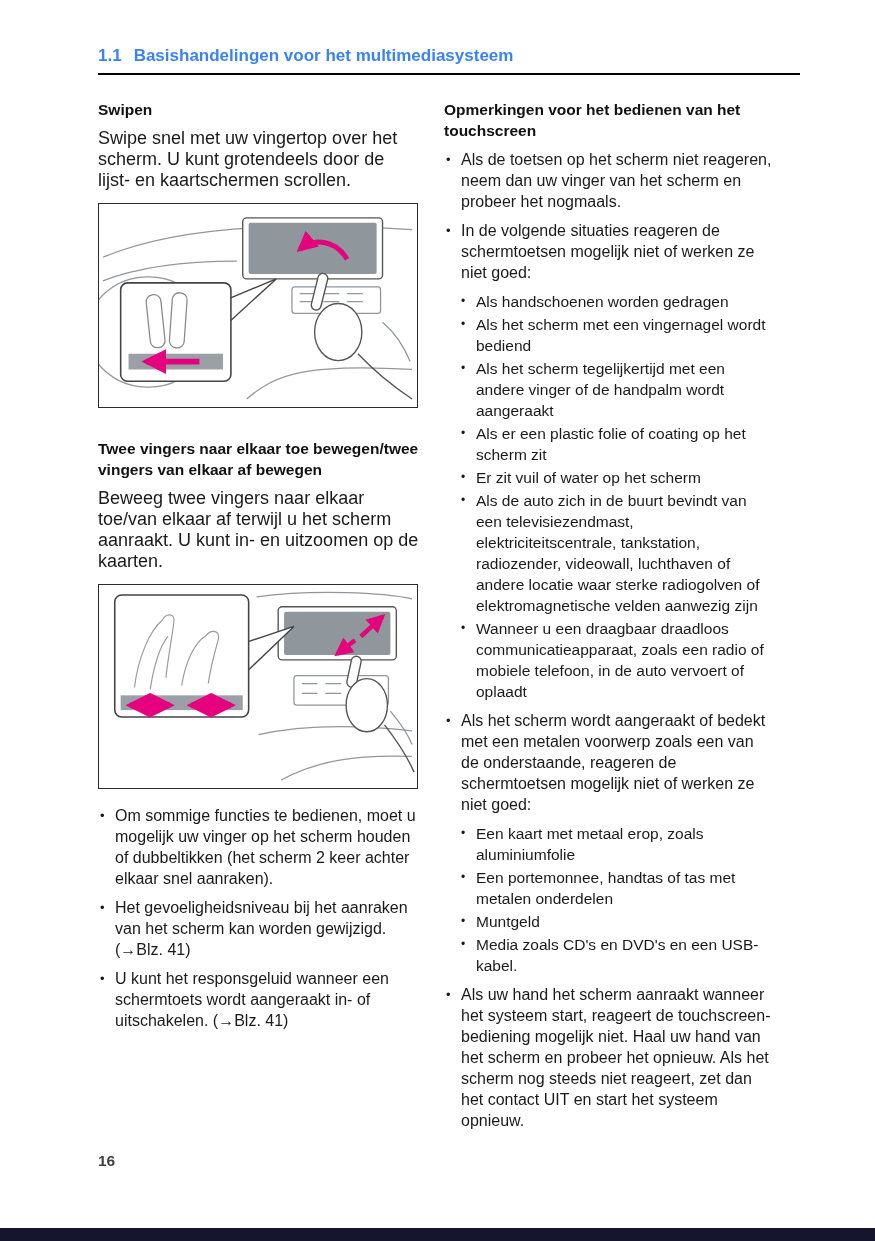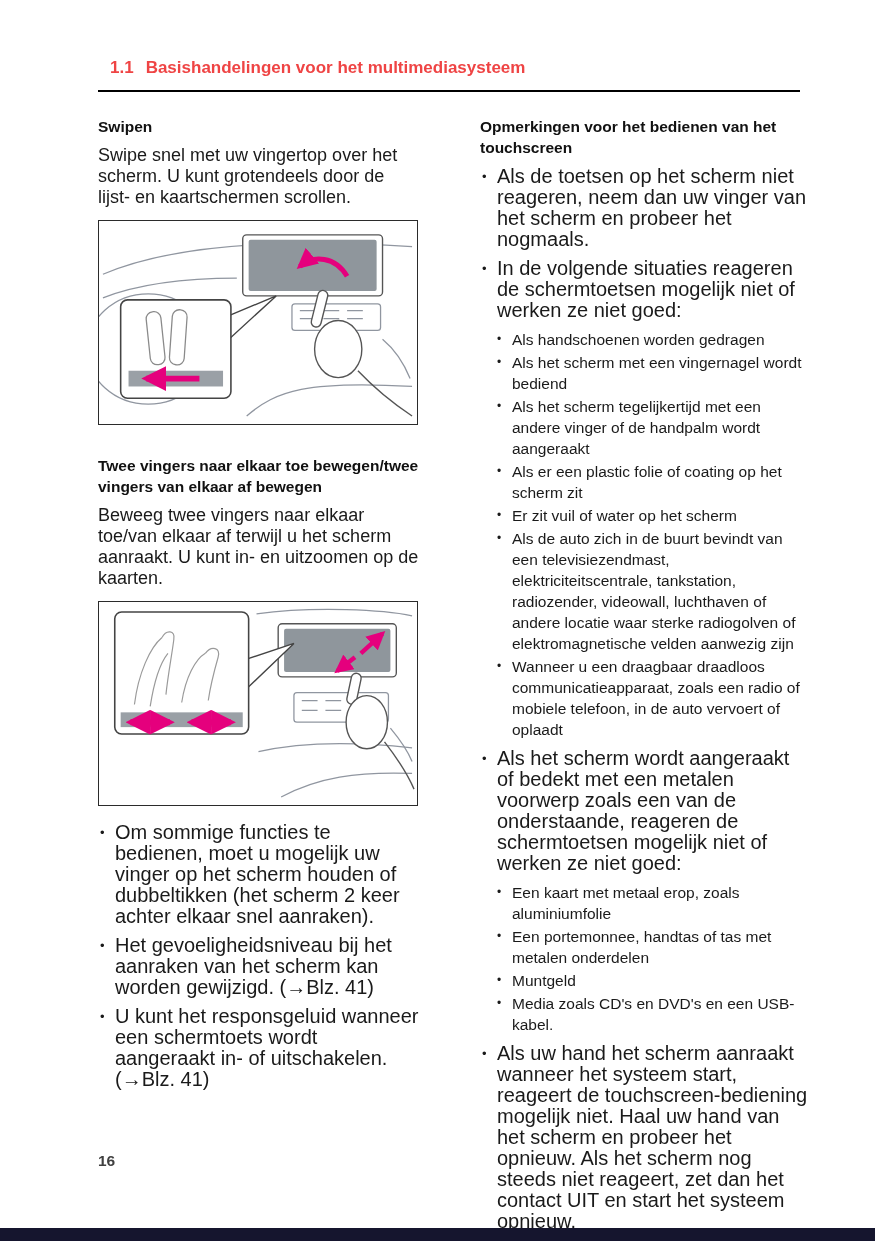--- a/index.html
+++ b/index.html
@@ -2,32 +2,32 @@
 <html><head>
 <meta charset="utf-8">
 <style>
   html,body{margin:0;padding:0;}
   body{
     width:875px;height:1241px;position:relative;background:#ffffff;
     font-family:"Liberation Sans","DejaVu Sans",sans-serif;
     color:#1a1a1a;overflow:hidden;
   }
   .content{padding:46px 75px 0 98px;}
-  h1{margin:12px;font-size:17px;font-weight:bold;color:#ef4444;}
+  h1{margin:0;font-size:17px;font-weight:bold;color:#3b82f6;}
   h1 .secnum{margin-right:12px;}
   .rule{border-bottom:2px solid #000;margin-top:7px;}
-  .columns{display:flex;gap:60px;margin-top:24px;}
+  .columns{display:flex;gap:24px;margin-top:24px;}
   .col-left{width:322px;flex:none;}
   .col-right{width:330px;flex:none;}
   h2{margin:0 0 8px 0;font-size:15.5px;line-height:21px;font-weight:bold;color:#111;}
   h2.later{margin-top:30px;}
   p{margin:0 0 12px 0;font-size:18px;line-height:21px;}
   figure{margin:4px 0 16px 0;width:320px;height:205px;border:1.5px solid #2b2b2b;box-sizing:border-box;background:#fff;}
   figure svg{display:block;}
-  .b{position:relative;padding-left:17px;margin-bottom:8px;font-size:20px;line-height:21px;}
+  .b{position:relative;padding-left:17px;margin-bottom:8px;font-size:16px;line-height:21px;}
   .b::before{content:"\2022";position:absolute;left:2px;top:0;font-size:13px;line-height:21px;color:#1a1a1a;}
   .sb{position:relative;margin-left:17px;padding-left:15px;margin-bottom:2px;font-size:15.5px;line-height:21px;}
   .sb::before{content:"\2022";position:absolute;left:0;top:0;font-size:12px;line-height:21px;color:#1a1a1a;}
   .subs{margin:2px 0 8px 0;}
   .pagenum{position:absolute;left:98px;top:1152px;font-size:15.5px;font-weight:bold;color:#404040;}
   .footer-bar{position:absolute;left:0;right:0;bottom:0;height:13px;background:#15152e;}
 </style>
 </head>
 <body>
 

